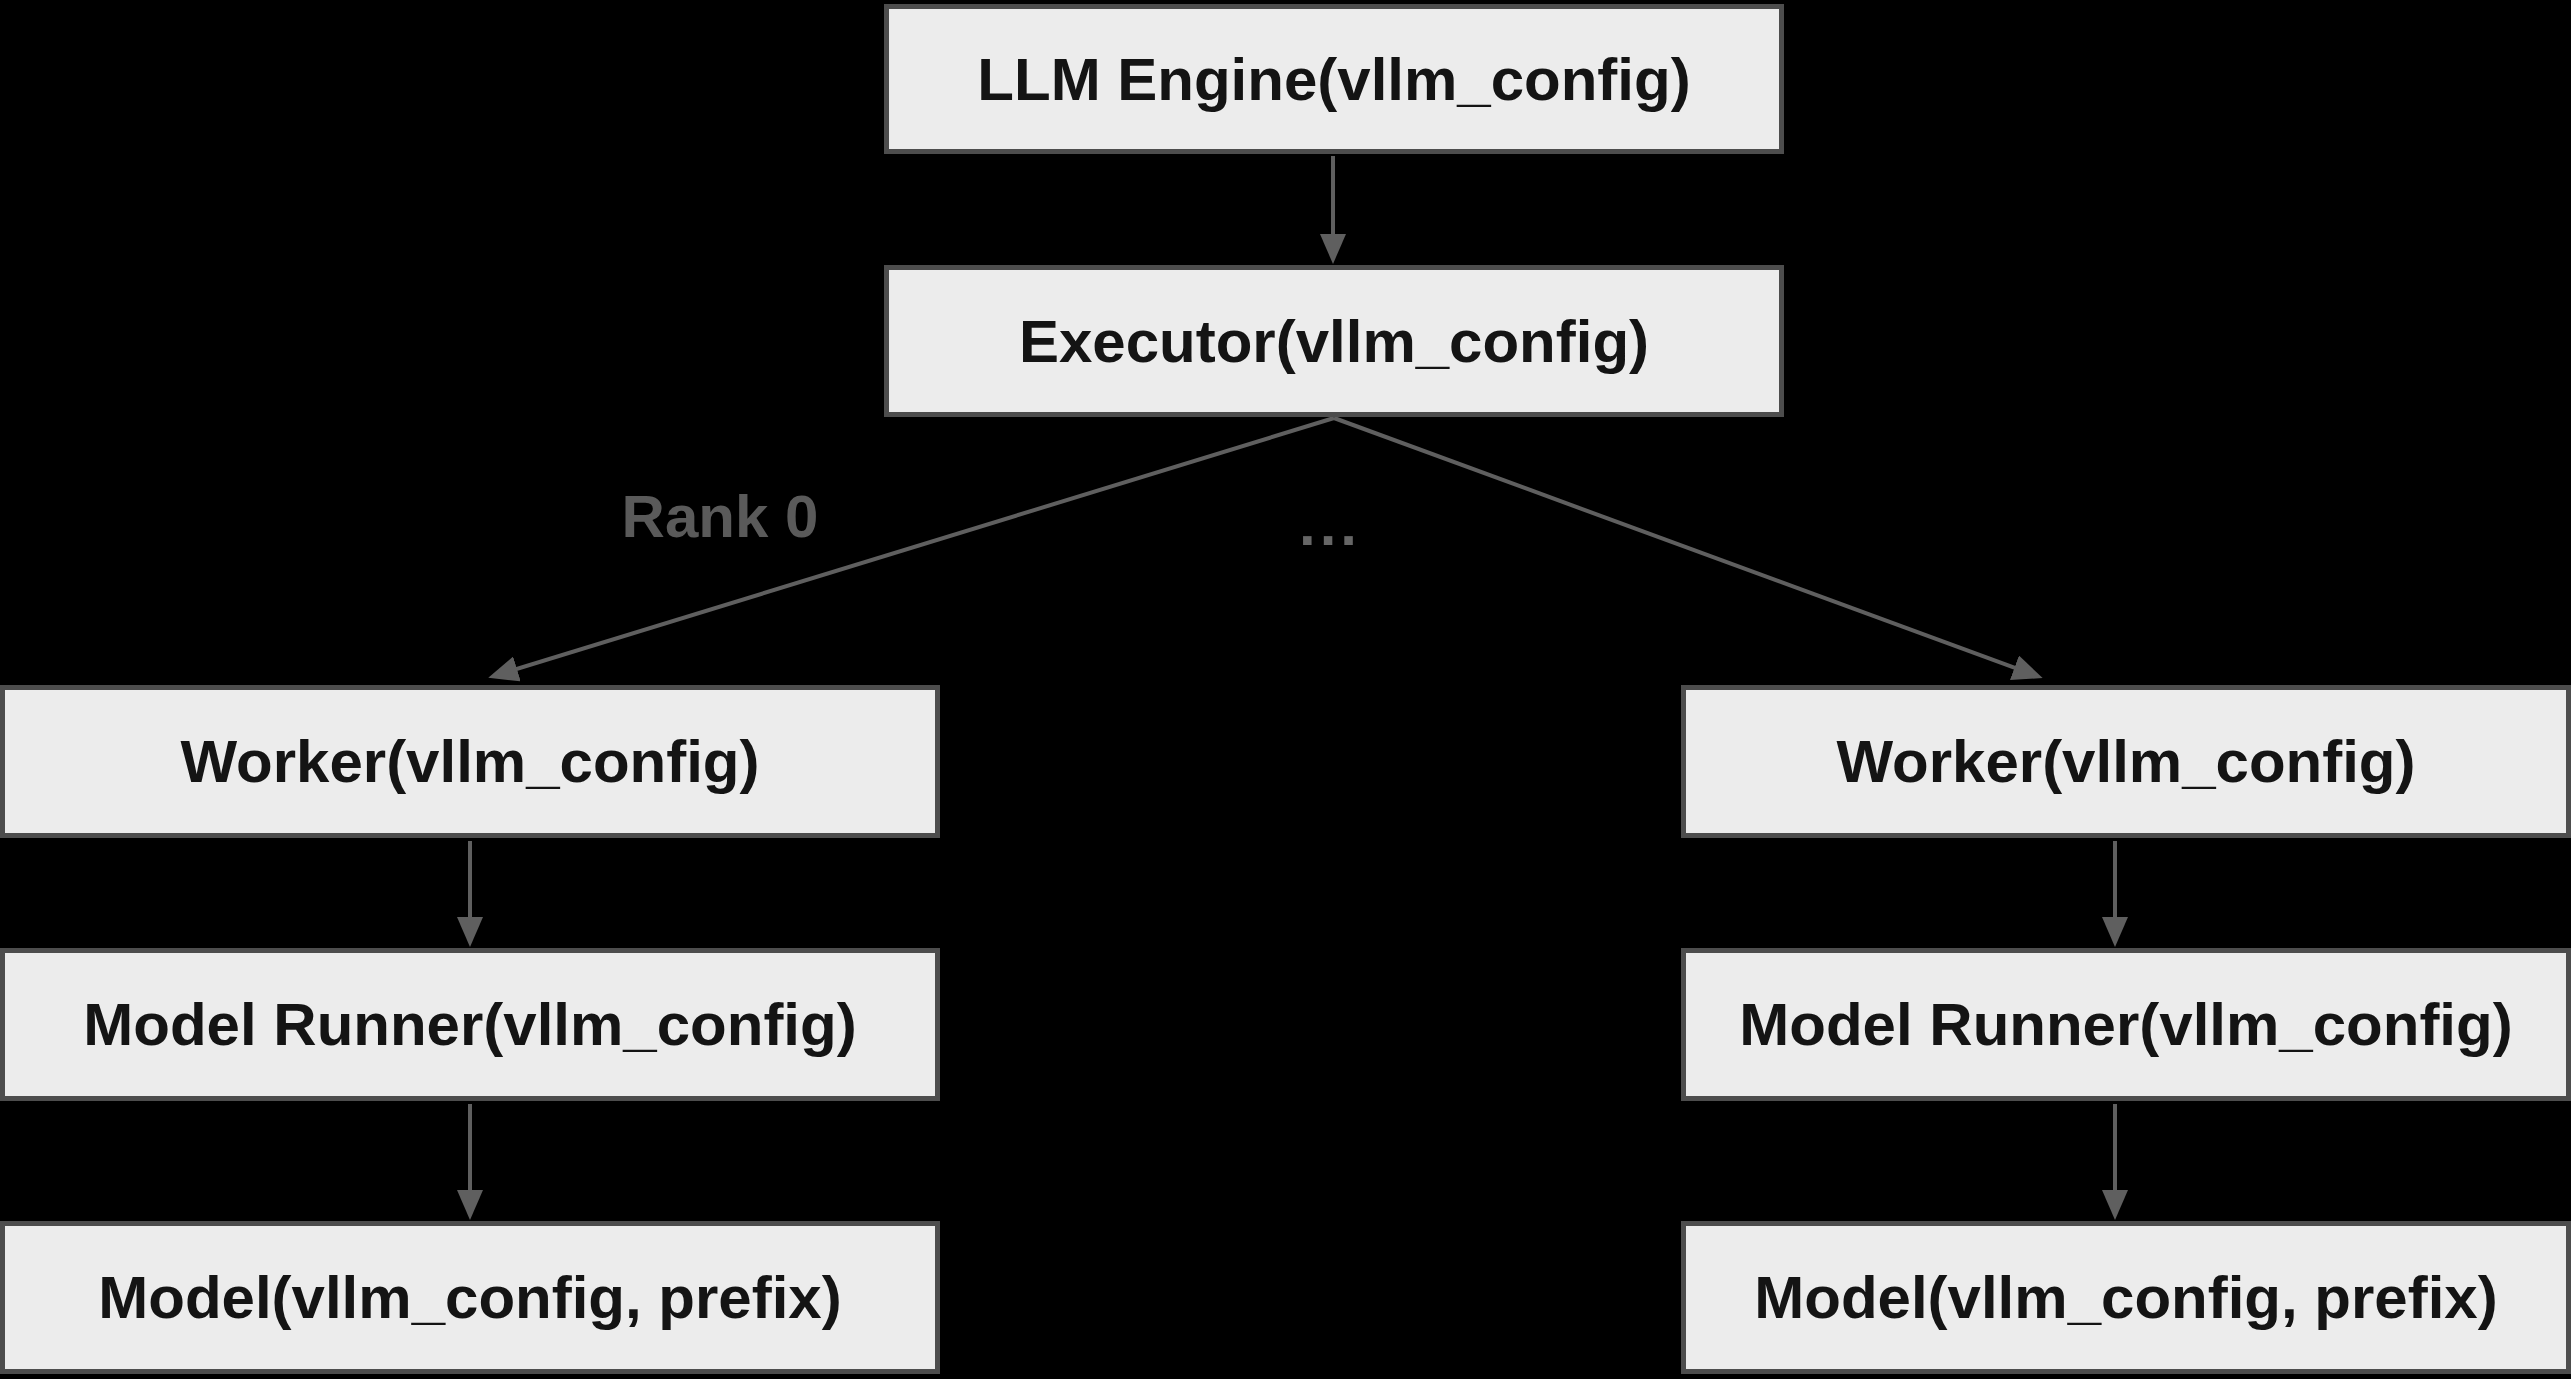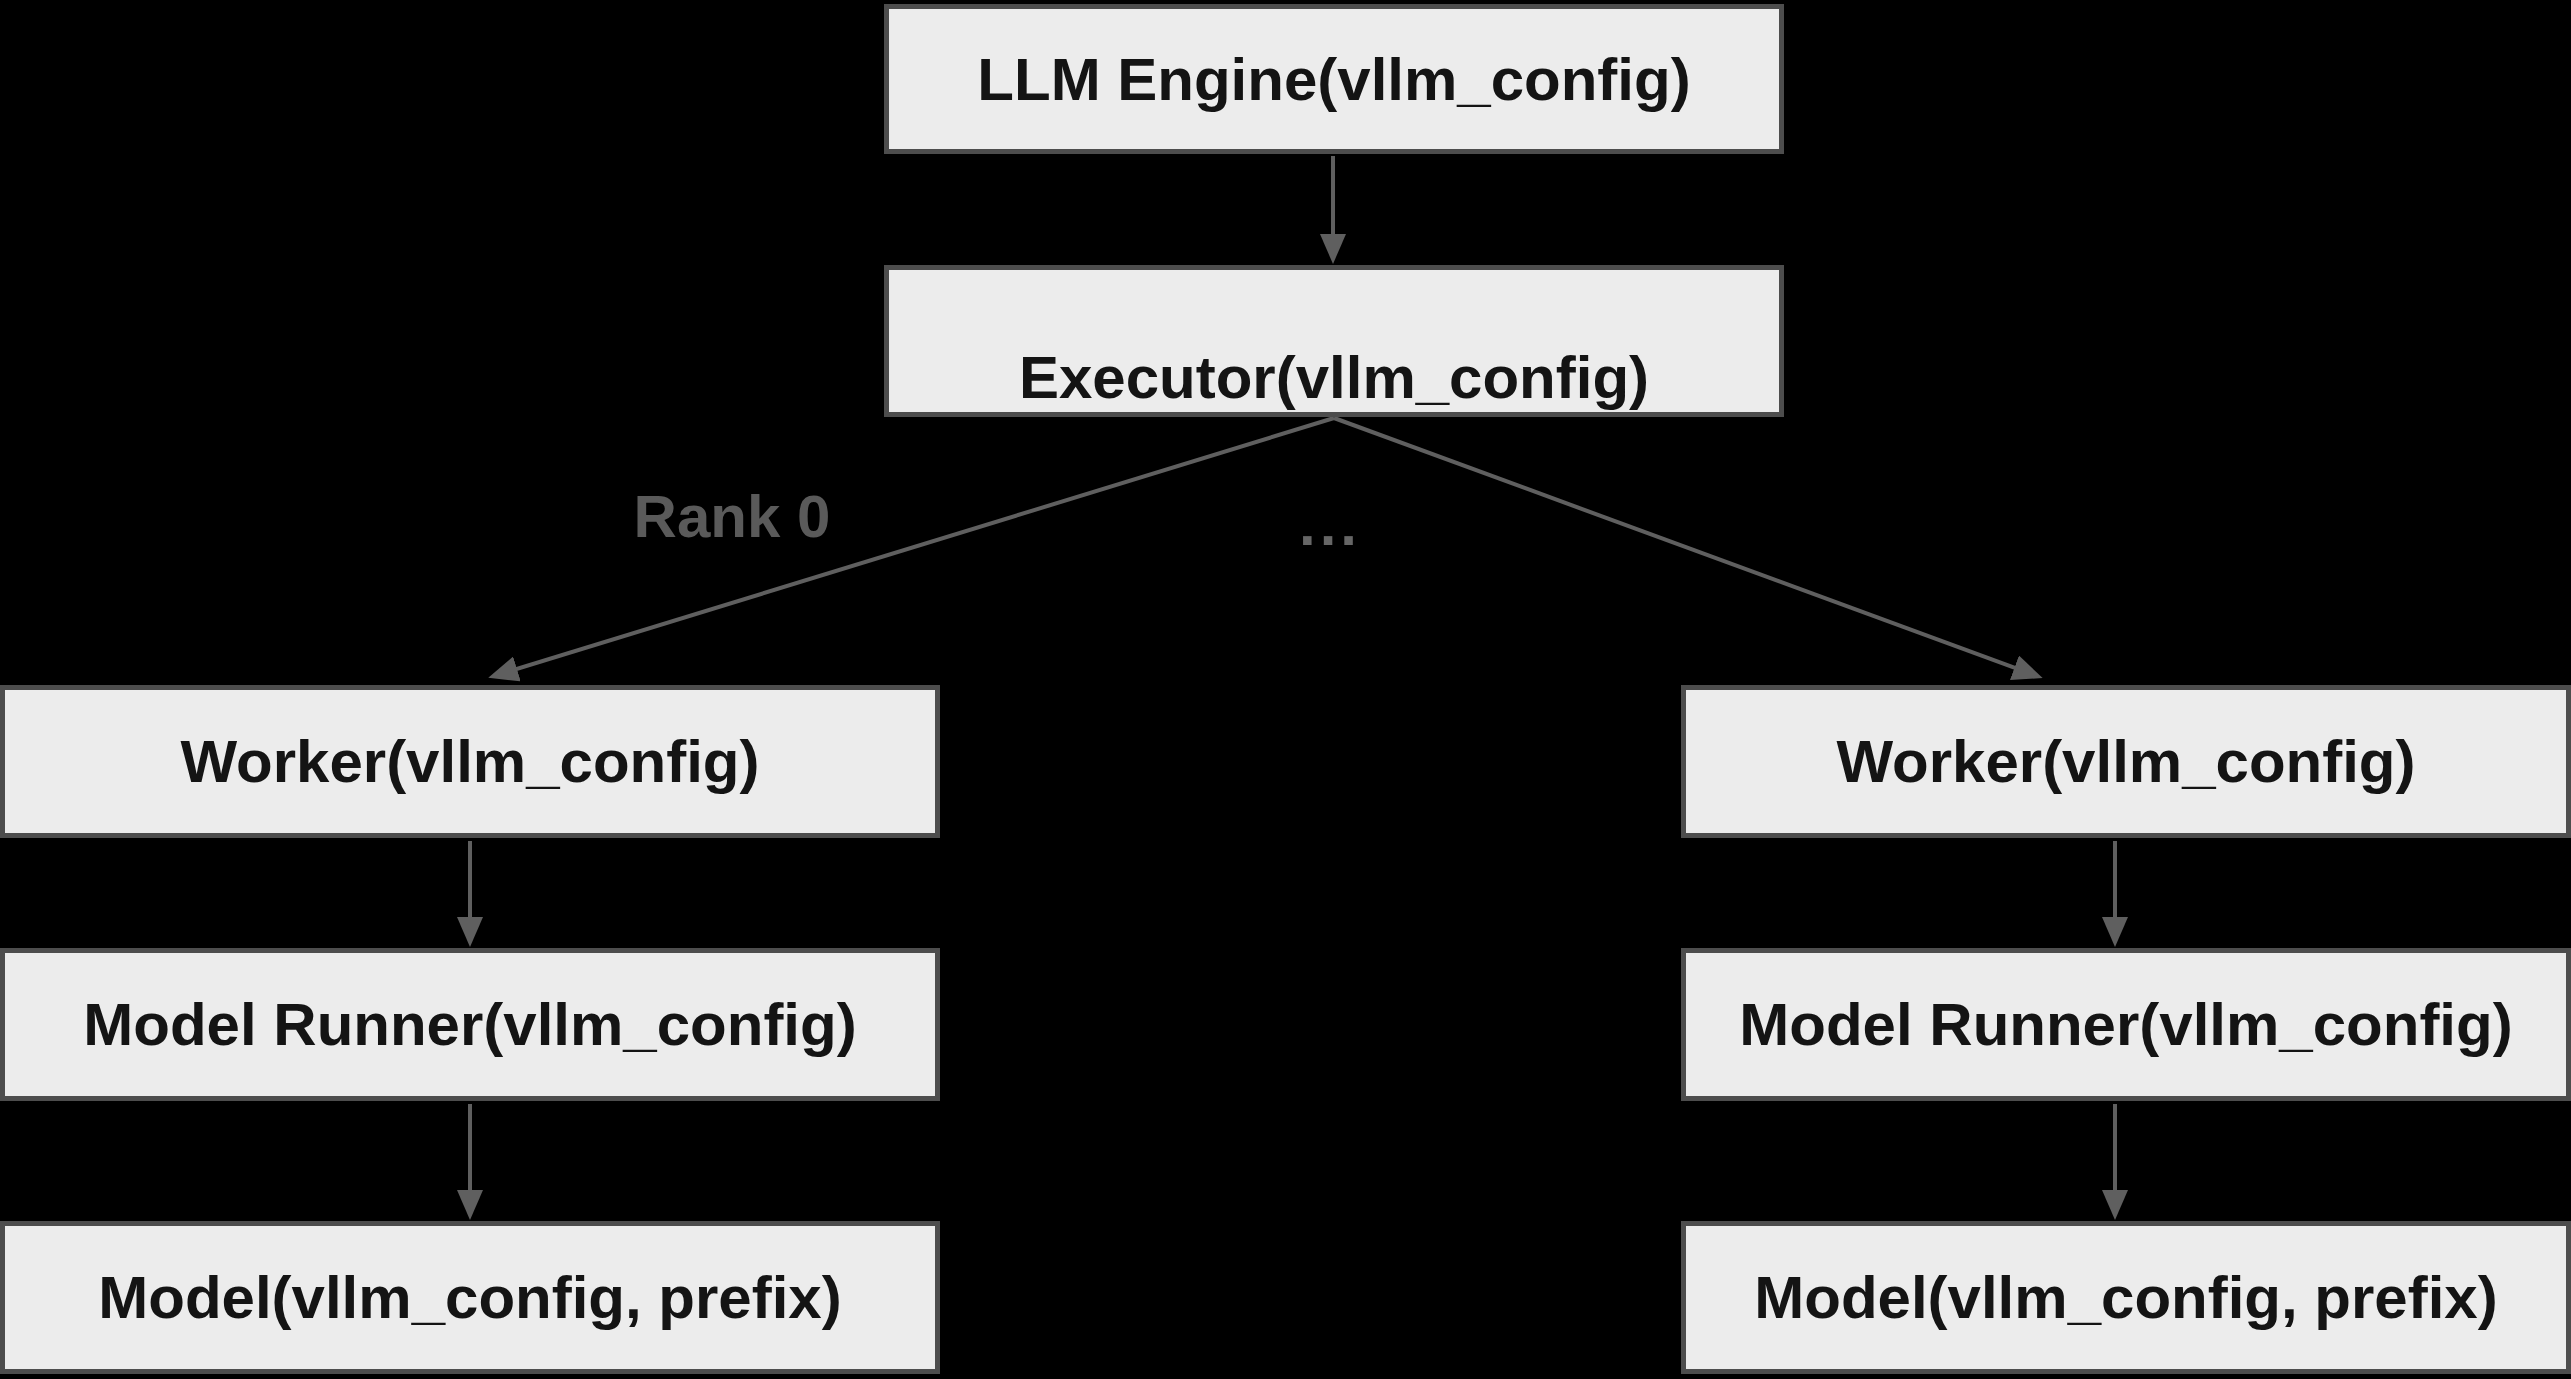--- a/index.html
+++ b/index.html
@@ -59,21 +59,21 @@
     <line marker-end="url(#arrow)" x1="1334" y1="418" x2="2037" y2="676"></line>
     <line marker-end="url(#arrow)" x1="470" y1="841" x2="470" y2="941"></line>
     <line marker-end="url(#arrow)" x1="2115" y1="841" x2="2115" y2="941"></line>
     <line marker-end="url(#arrow)" x1="470" y1="1104" x2="470" y2="1214"></line>
     <line marker-end="url(#arrow)" x1="2115" y1="1104" x2="2115" y2="1214"></line>
   </svg>
 
   <div class="node" style="left: 884px; top: 4px; width: 900px; height: 150px;">
       <span>LLM Engine(vllm_config)</span>
     </div>
-  <div class="node" style="left: 884px; top: 265px; width: 900px; height: 152px; align-items: flex-end;">
+  <div class="node" style="left: 884px; top: 265px; width: 900px; height: 152px;">
       <span>Executor(vllm_config)</span>
     </div>
   <div class="node" style="left: 0px; top: 685px; width: 940px; height: 153px;">
       <span>Worker(vllm_config)</span>
     </div>
   <div class="node" style="left: 1681px; top: 685px; width: 890px; height: 153px;">
       <span>Worker(vllm_config)</span>
     </div>
   <div class="node" style="left: 0px; top: 948px; width: 940px; height: 153px;">
       <span>Model Runner(vllm_config)</span>
@@ -81,16 +81,16 @@
   <div class="node" style="left: 1681px; top: 948px; width: 890px; height: 153px;">
       <span>Model Runner(vllm_config)</span>
     </div>
   <div class="node" style="left: 0px; top: 1221px; width: 940px; height: 153px;">
       <span>Model(vllm_config, prefix)</span>
     </div>
   <div class="node" style="left: 1681px; top: 1221px; width: 890px; height: 153px;">
       <span>Model(vllm_config, prefix)</span>
     </div>
 
-  <span class="edge-label" style="left: 720px; top: 516px; margin-left: 12px;">Rank 0</span>
+  <span class="edge-label" style="left: 720px; top: 516px;">Rank 0</span>
   <span class="edge-label dots" style="left: 1330px; top: 524px;">...</span>
 
 </div>
 
 </body></html>

